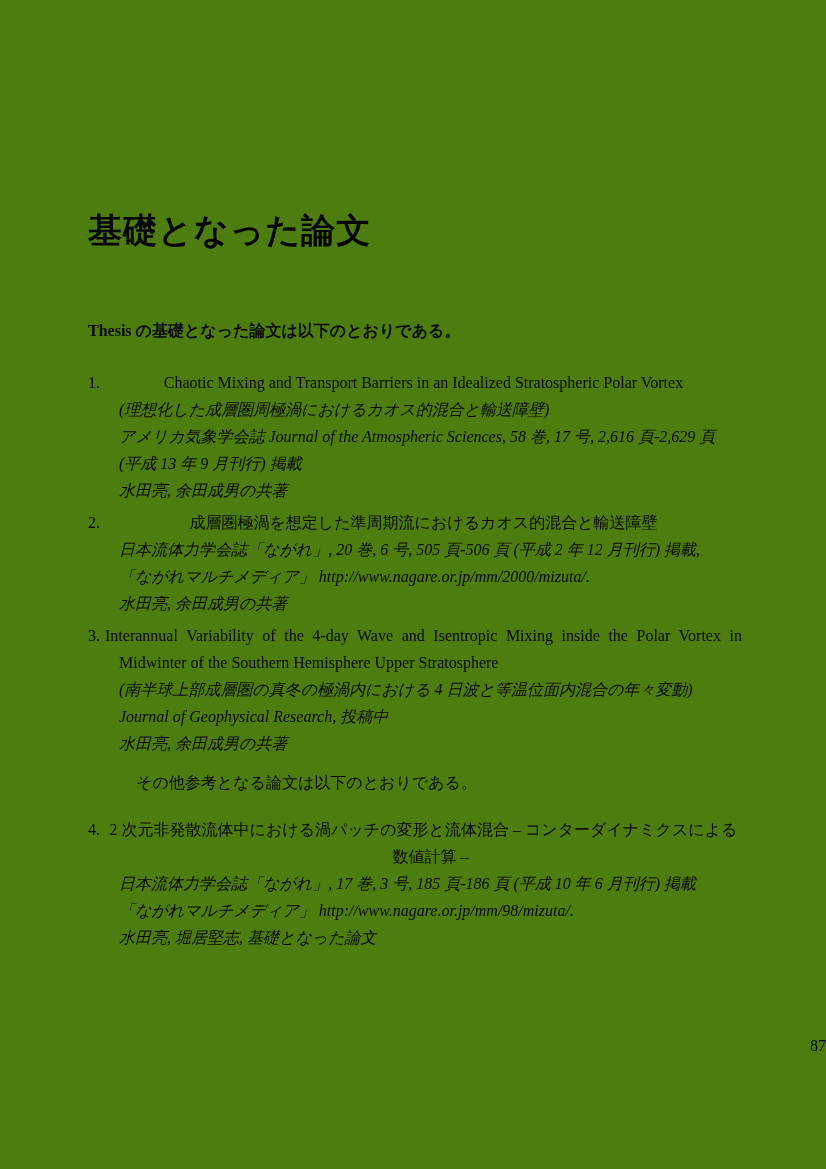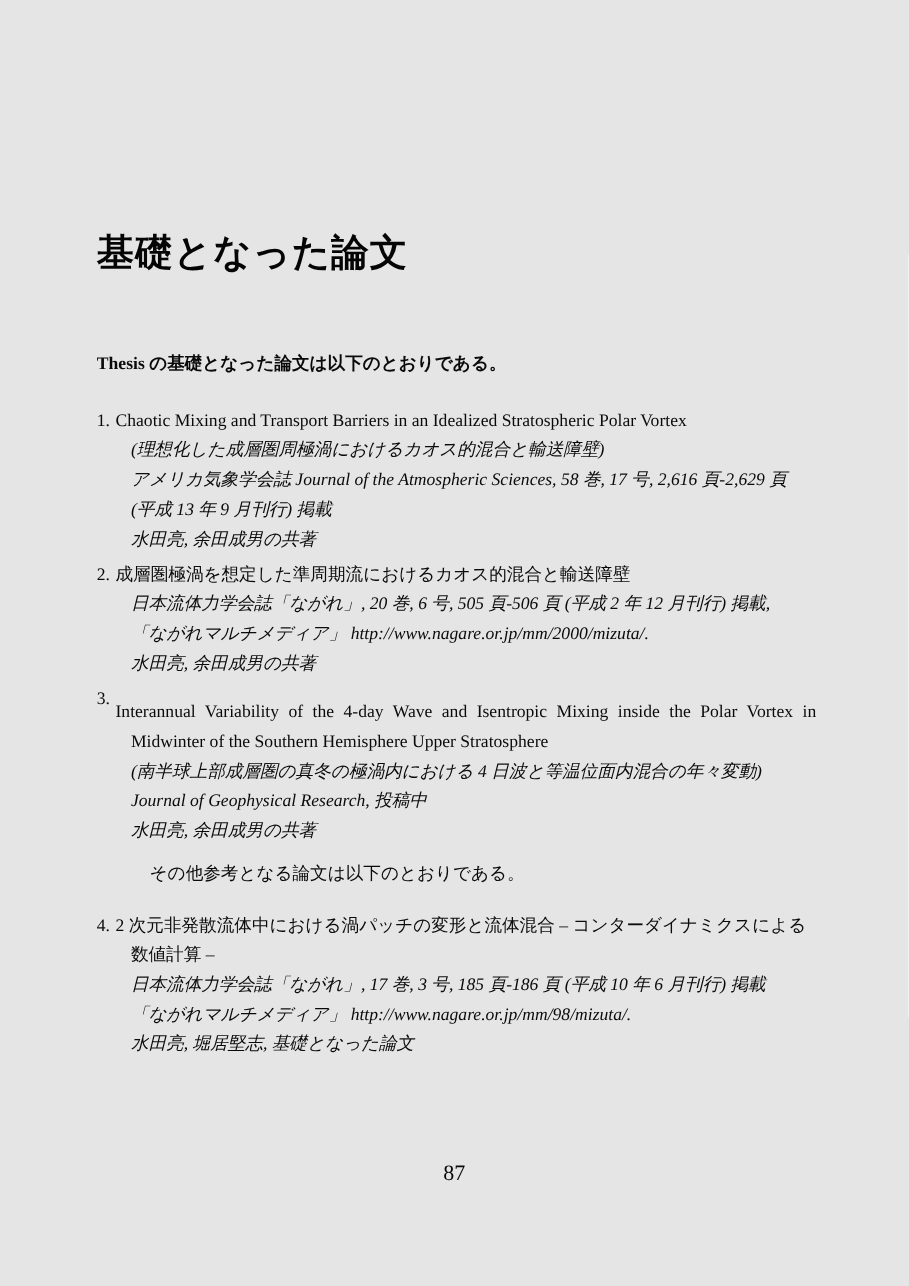--- a/index.html
+++ b/index.html
@@ -4,21 +4,21 @@
 <style>
   html, body {
     margin: 0;
     padding: 0;
     background: #ffffff;
   }
   .page {
     position: relative;
     width: 826px;
     height: 1169px;
-    background: #e5e5e5;
+    background: #4d7c0f;
     color: #0a0a0a;
     box-sizing: border-box;
     padding: 210px 84px 0 88px;
     font-family: "Liberation Serif", "DejaVu Serif", serif;
     font-size: 16px;
     overflow: hidden;
   }
   .chapter-title {
     margin: 0;
     font-family: "DejaVu Sans", "Liberation Sans", sans-serif;
@@ -45,35 +45,35 @@
     flex: none;
     width: 17px;
   }
   .paper-body {
     flex: 1;
     min-width: 0;
   }
   .paper-title {
     padding-left: 14px;
     text-indent: -14px;
+    text-align: center;
   }
   .paper-title.justify {
     text-align: justify;
     text-justify: inter-word;
-    margin-top: 12px;
   }
   .paper-details { padding-left: 14px; font-style: italic; }
   .detail-line { line-height: 27px; }
   .page-number {
     position: absolute;
     left: 0;
     right: 0;
-    bottom: 93px;
-    text-align: center;
-    font-size: 20px;
+    bottom: 114px;
+    text-align: right;
+    font-size: 16px;
     line-height: 18px;
   }
 </style>
 </head>
 <body>
 
 <div class="page">
 
   <h1 class="chapter-title">基礎となった論文</h1>
 

